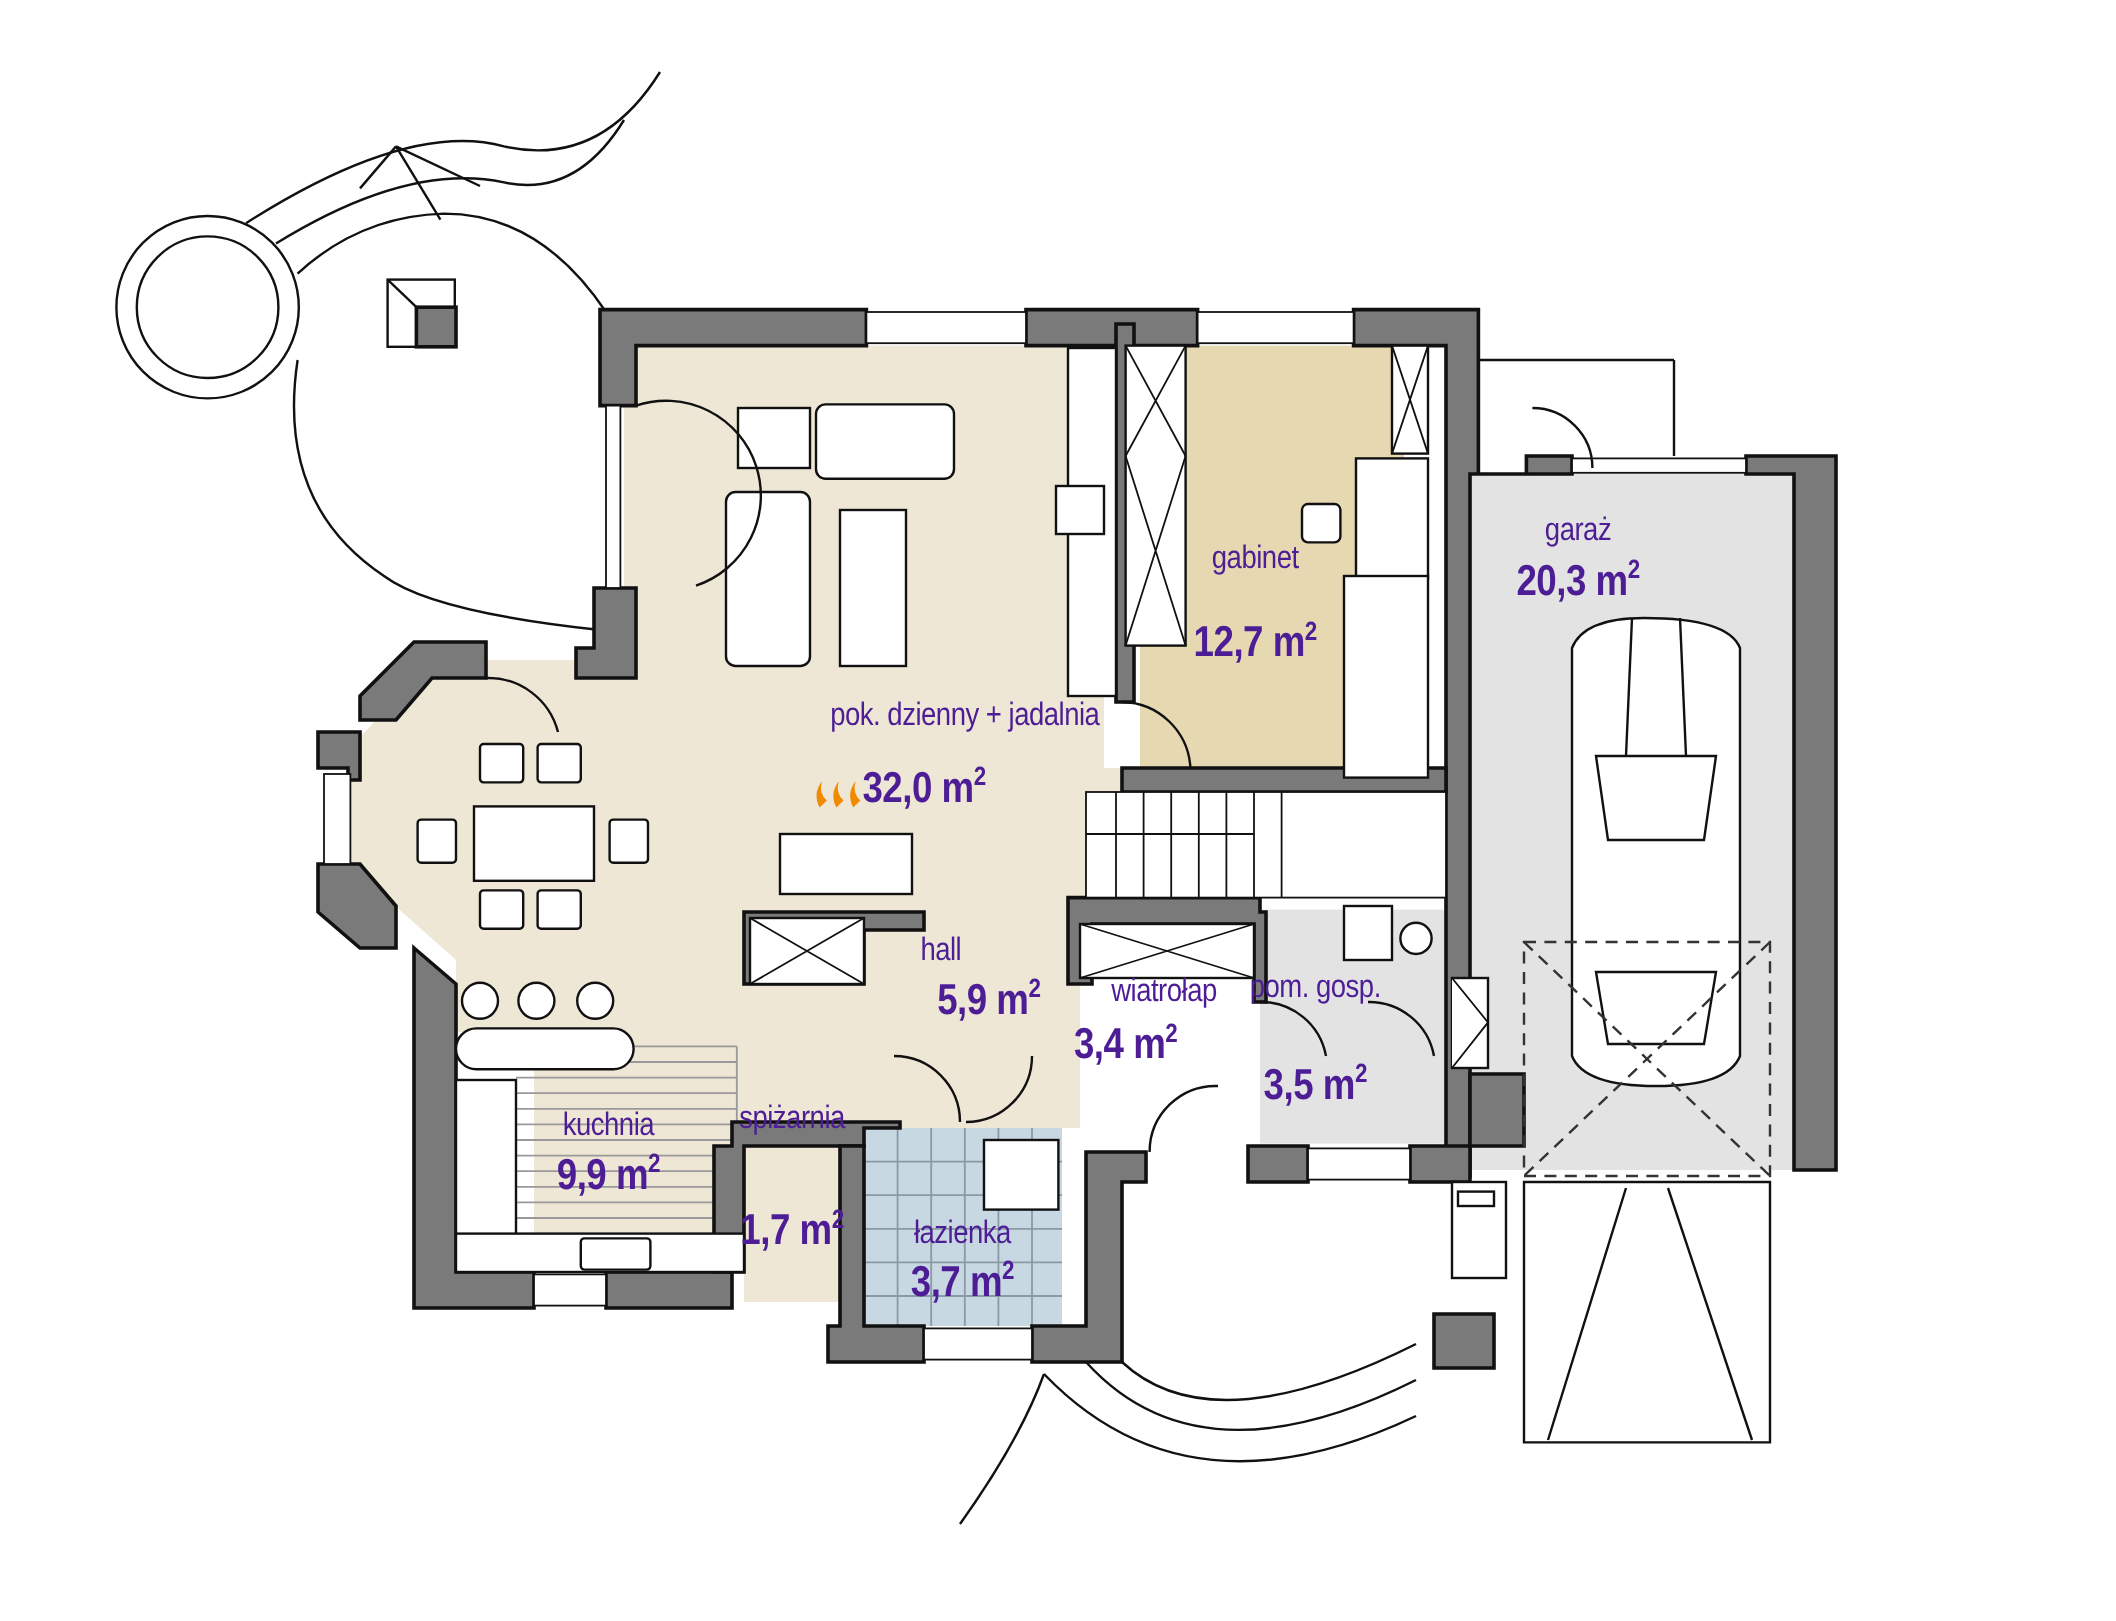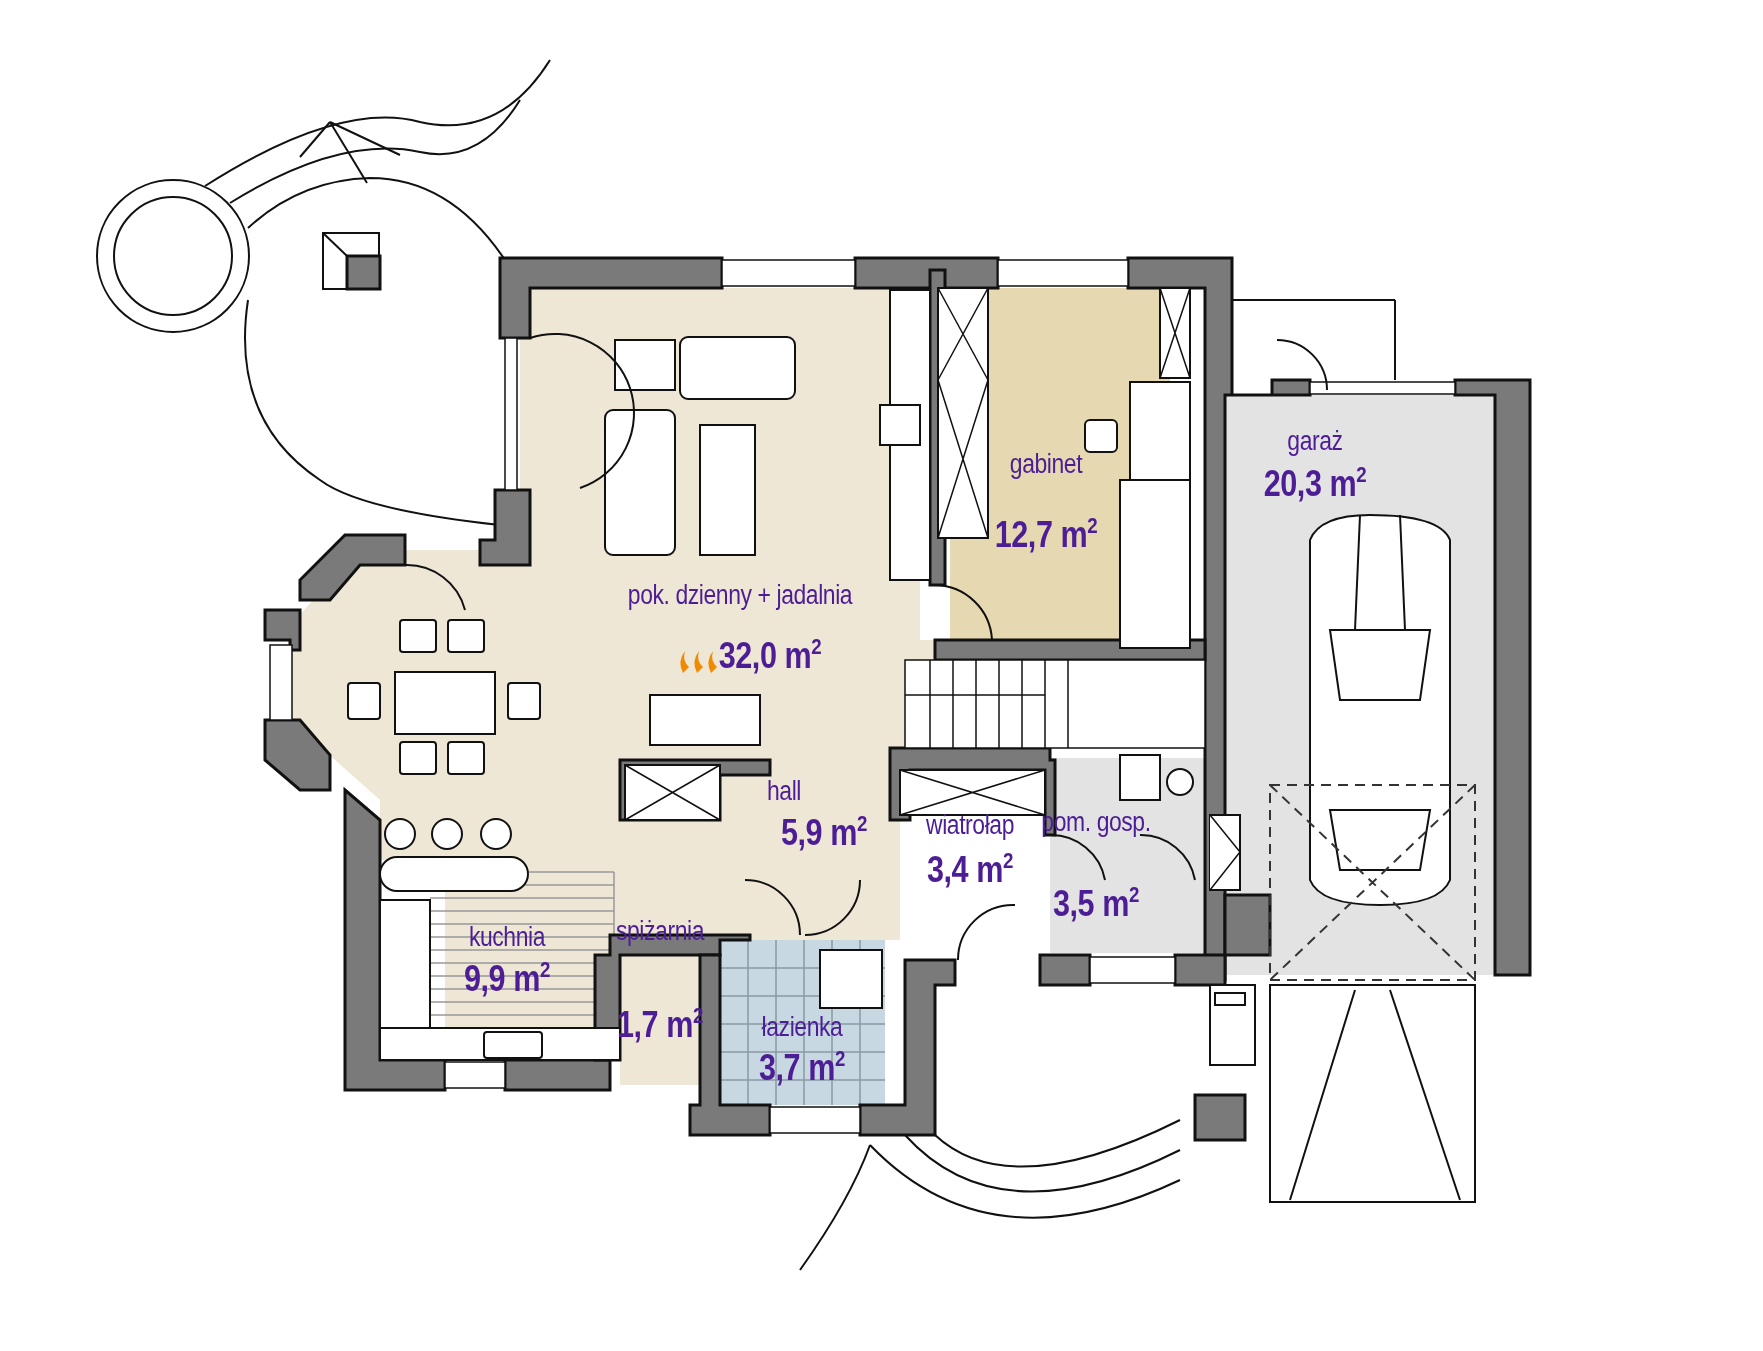--- a/index.html
+++ b/index.html
@@ -188,34 +188,34 @@
     <path d="M935 585 A58 58 0 0 1 992 640"></path>
     <path d="M860 880 A55 55 0 0 1 805 935"></path>
     <path d="M745 880 A55 55 0 0 1 800 935"></path>
     <path d="M958 960 A55 55 0 0 1 1015 905"></path>
     <path d="M1050 835 A55 55 0 0 1 1105 880"></path>
     <path d="M1140 835 A55 55 0 0 1 1195 880"></path>
     <path d="M1277 340 A50 50 0 0 1 1327 390"></path>
   </g>
 </svg>
 
-<div class="lbl" style="left:740px;top:582px"><span class="name">pok. dzienny + jadalnia</span></div>
+<div class="lbl" style="left:804px;top:582px"><span class="name">pok. dzienny + jadalnia</span></div>
 <div class="lbl" style="left:770px;top:636px"><span class="area"><span>32,0 m</span><sup>2</sup></span></div>
 
 <div class="lbl" style="left:1046px;top:451px"><span class="name">gabinet</span></div>
 <div class="lbl" style="left:1046px;top:515px"><span class="area"><span>12,7 m</span><sup>2</sup></span></div>
 
 <div class="lbl" style="left:1315px;top:428px"><span class="name">garaż</span></div>
 <div class="lbl" style="left:1315px;top:464px"><span class="area"><span>20,3 m</span><sup>2</sup></span></div>
 
 <div class="lbl" style="left:784px;top:778px"><span class="name">hall</span></div>
 <div class="lbl" style="left:824px;top:813px"><span class="area"><span>5,9 m</span><sup>2</sup></span></div>
 
 <div class="lbl" style="left:970px;top:812px"><span class="name">wiatrołap</span></div>
-<div class="lbl" style="left:970px;top:850px"><span class="area"><span>3,4 m</span><sup>2</sup></span></div>
+<div class="lbl" style="left:938px;top:850px"><span class="area"><span>3,4 m</span><sup>2</sup></span></div>
 
 <div class="lbl" style="left:1096px;top:809px"><span class="name">pom. gosp.</span></div>
 <div class="lbl" style="left:1096px;top:884px"><span class="area"><span>3,5 m</span><sup>2</sup></span></div>
 
 <div class="lbl" style="left:507px;top:924px"><span class="name">kuchnia</span></div>
 <div class="lbl" style="left:507px;top:959px"><span class="area"><span>9,9 m</span><sup>2</sup></span></div>
 
 <div class="lbl" style="left:660px;top:918px"><span class="name">spiżarnia</span></div>
 <div class="lbl" style="left:660px;top:1005px"><span class="area"><span>1,7 m</span><sup>2</sup></span></div>
 

